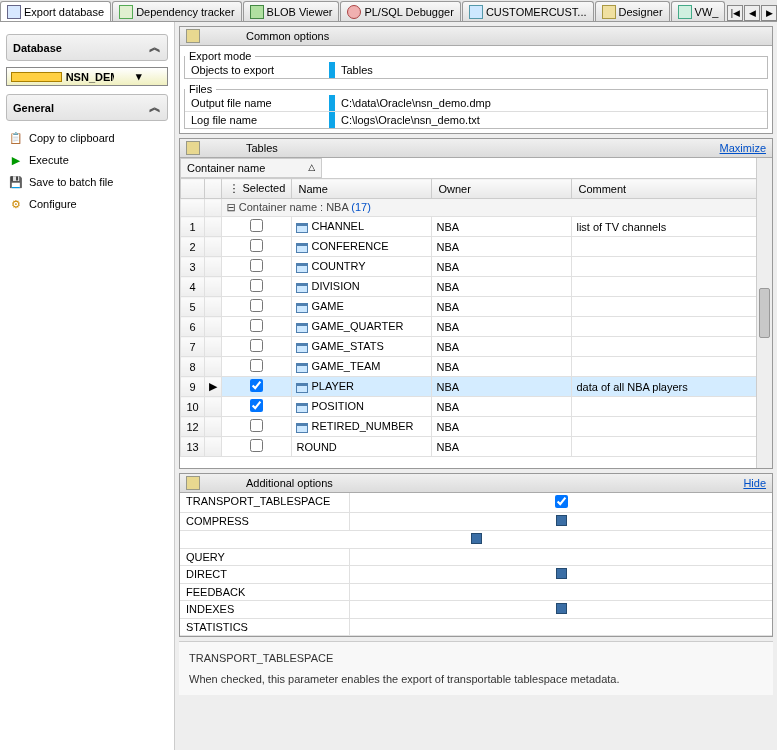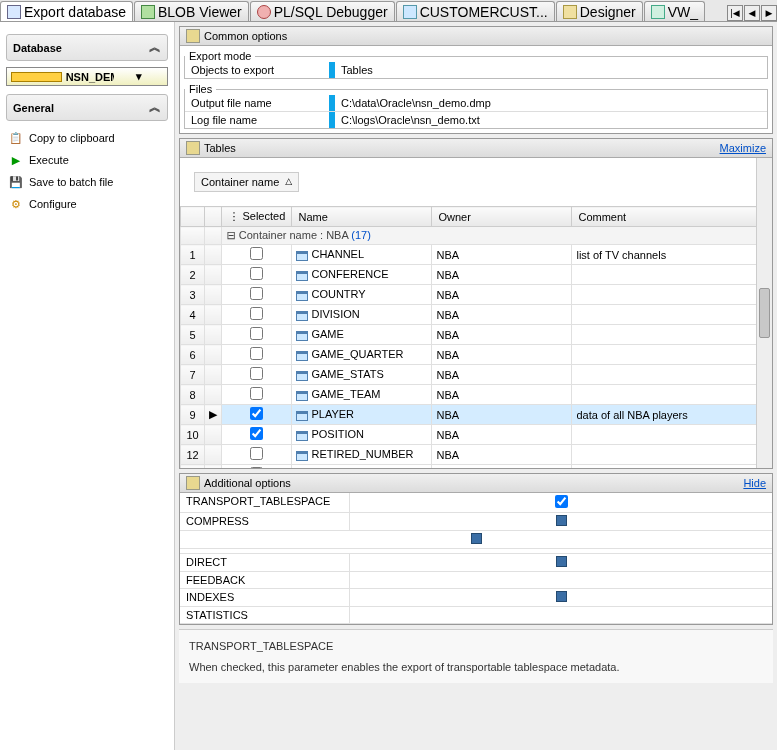--- a/index.html
+++ b/index.html
@@ -1,47 +1,47 @@
 <!DOCTYPE html>
 <html><head>
 <meta charset="utf-8">
 <style>
 * { box-sizing: border-box; margin: 0; padding: 0; }
 body { font-family: Tahoma, Arial, sans-serif; font-size: 11px; background: #fff; width: 777px; height: 750px; overflow: hidden; }
 .tabs { display: flex; background: #e8e8e8; border-bottom: 1px solid #999; height: 22px; align-items: flex-end; }
-.tab { display: flex; align-items: center; padding: 2px 6px; background: linear-gradient(#f8f8f8,#e0e0e0); border: 1px solid #999; border-bottom: none; margin-right: 1px; border-radius: 3px 3px 0 0; font-size: 14px; cursor: pointer; height: 20px; white-space: nowrap; }
+.tab { display: flex; align-items: center; padding: 2px 6px; background: linear-gradient(#f8f8f8,#e0e0e0); border: 1px solid #999; border-bottom: none; margin-right: 1px; border-radius: 3px 3px 0 0; font-size: 11px; cursor: pointer; height: 20px; white-space: nowrap; }
 .tab.active { background: #fff; }
 .tab-icon { width: 14px; height: 14px; margin-right: 3px; display: inline-block; }
 .tabnav { display: flex; margin-left: auto; }
 .tabnav button { width: 16px; height: 16px; border: 1px solid #888; background: #eee; font-size: 9px; cursor: pointer; margin-left: 1px; }
 .main { display: flex; height: 728px; }
 .sidebar { width: 175px; background: #fff; border-right: 1px solid #ccc; padding: 6px; }
 .panel-hdr { display: flex; justify-content: space-between; align-items: center; background: linear-gradient(#f4f4f4,#e4e4e4); border: 1px solid #bbb; border-radius: 3px; padding: 4px 6px; font-weight: bold; margin-bottom: 6px; margin-top: 6px; }
 .chevron { cursor: pointer; font-size: 12px; color: #555; }
 .db-select { display: flex; align-items: center; border: 1px solid #888; background: linear-gradient(#fff,#f0f0c0); padding: 2px 4px; margin-bottom: 8px; }
 .db-sq { width: 10px; height: 10px; background: #ffd040; border: 1px solid #aa8000; margin-right: 4px; }
 .db-select span { flex: 1; font-weight: bold; white-space: nowrap; overflow: hidden; }
 .db-select .dd { width: 14px; text-align: center; cursor: pointer; }
 .action-list { list-style: none; }
 .action-list li { display: flex; align-items: center; padding: 3px 2px; cursor: pointer; }
 .ai { width: 16px; height: 16px; margin-right: 5px; display: inline-flex; align-items: center; justify-content: center; }
 .content { flex: 1; background: #eee; padding: 4px; overflow: hidden; display: flex; flex-direction: column; }
 .section { background: #fff; border: 1px solid #999; margin-bottom: 4px; }
-.section-hdr { background: linear-gradient(#f0f0f0,#dcdcdc); border-bottom: 1px solid #aaa; padding: 2px 6px; display: flex; align-items: center; }
+.section-hdr { background: linear-gradient(#f0f0f0,#dcdcdc); border-bottom: 1px solid #aaa; padding: 2px 6px; display: flex; align-items: center; gap: 42px; }
 .section-hdr .sicon { width: 14px; height: 14px; margin-right: 4px; background: #e8d890; border: 1px solid #998; }
 .section-hdr .title { flex: 1; }
 .section-hdr a { color: #0050c8; text-decoration: underline; cursor: pointer; }
 .fieldset { border: 1px solid #bbb; margin: 4px; }
 .fieldset legend { padding: 0 4px; font-size: 11px; }
 .kv { display: flex; border-bottom: 1px solid #ddd; }
 .kv:last-child { border-bottom: none; }
 .kv .k { width: 150px; padding: 2px 6px; border-right: 6px solid #0ea5e9; }
 .kv .v { flex: 1; padding: 2px 6px; }
 .tables-body { height: 310px; overflow: auto; position: relative; }
-.group-hdr-bar { background: #f4f4f4; border: 1px solid #ccc; margin: 14px; padding: 3px 6px; display: inline-flex; align-items: flex-start; }
+.group-hdr-bar { background: #f4f4f4; border: 1px solid #ccc; margin: 0; padding: 3px 6px; display: inline-flex; align-items: flex-start; gap: 37px; }
 .group-hdr-bar .tri { margin-left: 6px; font-size: 9px; }
 .grid { width: 100%; border-collapse: collapse; }
 .grid th { background: linear-gradient(#fbfbfb,#e8e8e8); border: 1px solid #ccc; padding: 3px 6px; text-align: left; font-weight: normal; }
 .grid td { border: 1px solid #e0e0e0; padding: 2px 4px; background: #fff; height: 18px; }
 .grid tr.sel td { background: #d4ecff; }
 .grid tr.grp td { background: #f4f4f4; color: #444; }
 .grid tr.grp a { color: #0050c8; }
 .rownum { width: 24px; text-align: center; background: linear-gradient(#fbfbfb,#eeeeee)!important; border-right: 1px solid #ccc; }
 .rowptr { width: 12px; background: linear-gradient(#fbfbfb,#eeeeee)!important; }
 .chkcell { text-align: center; }
@@ -58,20 +58,24 @@
 </style>
 </head>
 <body>
 
 <div class="tabs">
   <div class="tab active">
       <span class="tab-icon" style="background:#d8e8ff;border:1px solid #668;"></span>
       <span>Export database</span>
     </div>
   <div class="tab">
+      <span class="tab-icon" style="background:#e0f0d0;border:1px solid #5a5;"></span>
+      <span>Dependency tracker</span>
+    </div>
+  <div class="tab">
       <span class="tab-icon" style="background:#b0e0a0;border:1px solid #484;"></span>
       <span>BLOB Viewer</span>
     </div>
   <div class="tab">
       <span class="tab-icon" style="background:#f0b0b0;border:1px solid #a44;border-radius:50%;"></span>
       <span>PL/SQL Debugger</span>
     </div>
   <div class="tab">
       <span class="tab-icon" style="background:#cde8ff;border:1px solid #59a;"></span>
       <span>CUSTOMERCUST...</span>
@@ -297,20 +301,21 @@
             <div class="v"><input type="checkbox" checked="" style=""></div>
           </div>
           <div class="opt-row">
             <div class="k">COMPRESS</div>
             <div class="v"><span style="display:inline-block;width:11px;height:11px;background:#3b6ea5;border:1px solid #244a70;"></span></div>
           </div>
           <div class="opt-row">
             <div class="v"><span style="display:inline-block;width:11px;height:11px;background:#3b6ea5;border:1px solid #244a70;"></span></div>
           </div>
           <div class="opt-row">
+            <div class="k">QUERY</div>
             <div class="v"><span></span></div>
           </div>
           <div class="opt-row">
             <div class="k">DIRECT</div>
             <div class="v"><span style="display:inline-block;width:11px;height:11px;background:#3b6ea5;border:1px solid #244a70;"></span></div>
           </div>
           <div class="opt-row">
             <div class="k">FEEDBACK</div>
             <div class="v"><span></span></div>
           </div>

